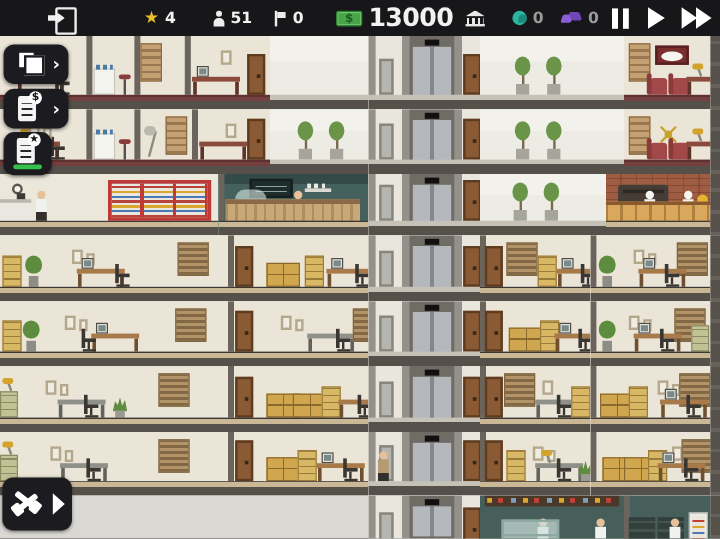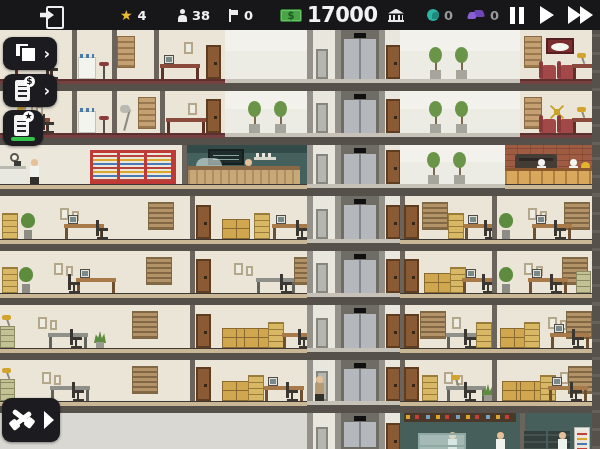--- a/index.html
+++ b/index.html
@@ -648,29 +648,29 @@
   <div class="topbar">
     <span class="tgroup" style="left:40px">
       <span class="ic-exit"></span>
     </span>
     <span class="tgroup" style="left:120px">
       <span class="ic-star"></span>
       <span class="val">4</span>
     </span>
     <span class="tgroup" style="left:178px">
       <span class="ic-person"></span>
-      <span class="val">38</span>
+      <span class="val">51</span>
     </span>
     <span class="tgroup" style="left:228px">
       <span class="ic-flag"></span>
       <span class="val">0</span>
     </span>
     <span class="tgroup" style="left:280px">
       <span class="ic-cash"></span>
-      <span class="val big">17000</span>
+      <span class="val big">13000</span>
     </span>
     <span class="tgroup" style="left:388px">
       <span class="ic-bank"></span>
     </span>
     <span class="tgroup" style="left:427px">
       <span class="ic-globe"></span>
       <span class="val dim">0</span>
     </span>
     <span class="tgroup" style="left:467px">
       <span class="ic-hands"></span>

